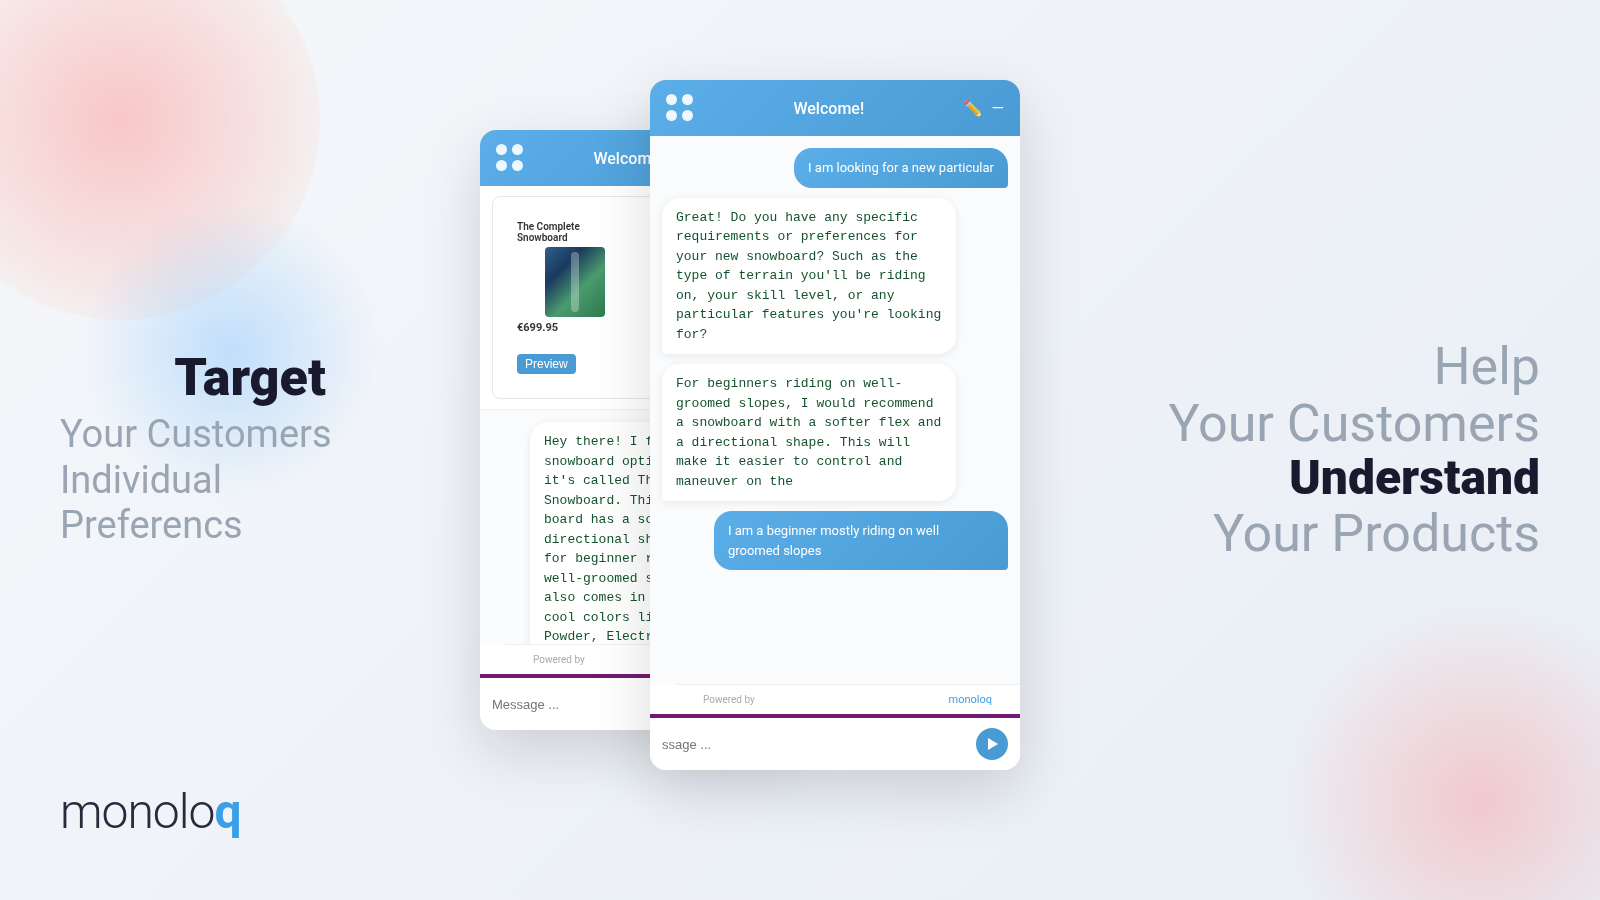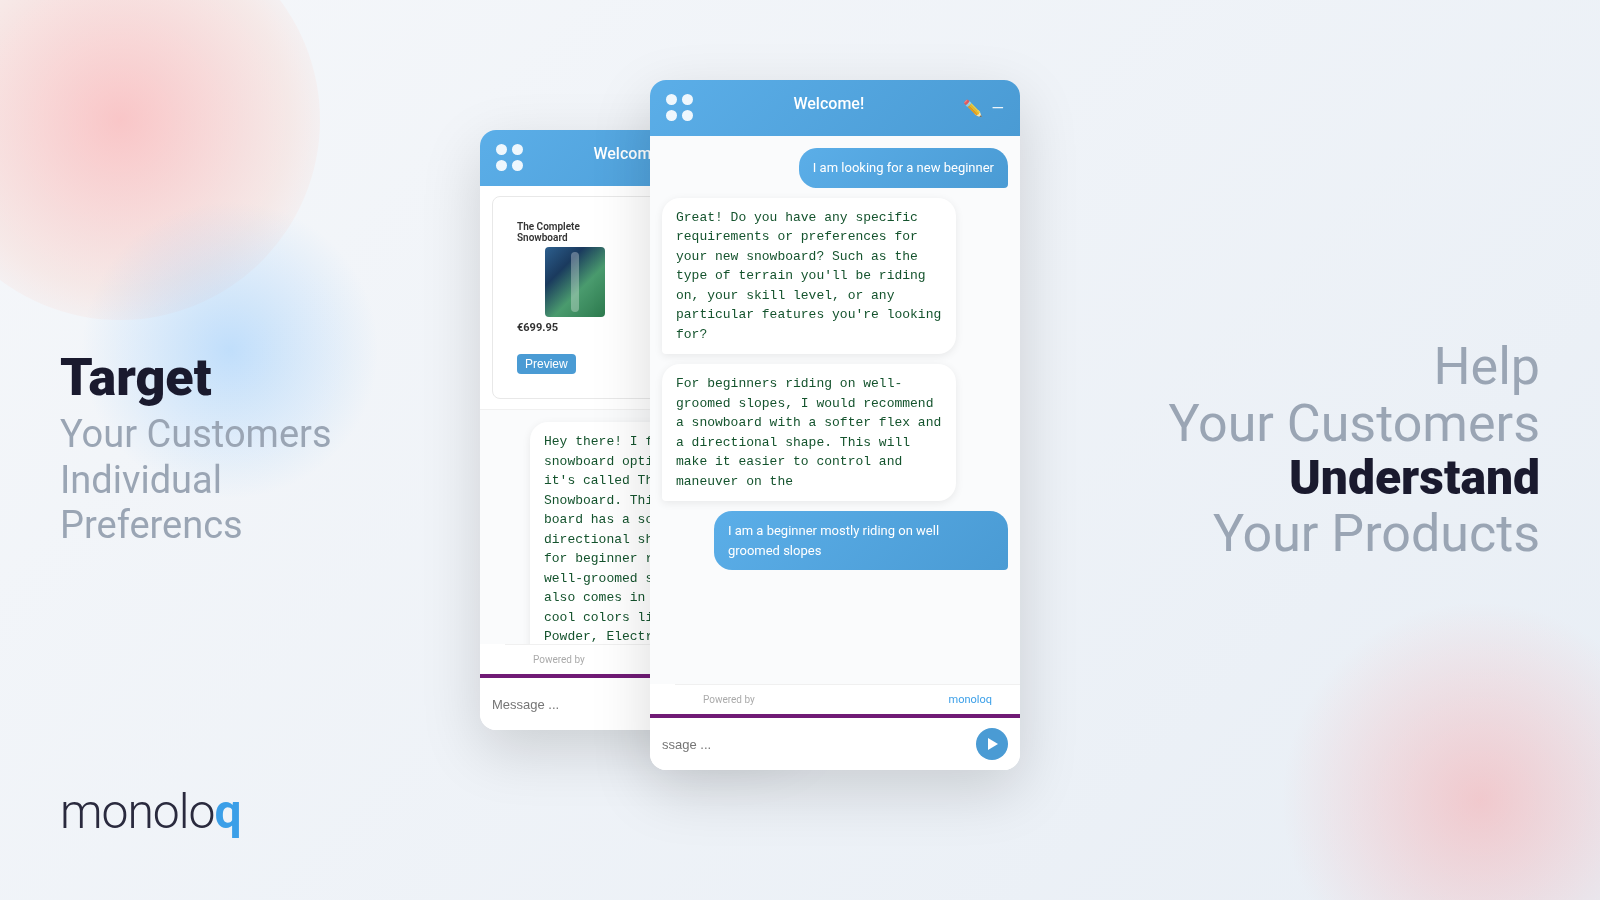--- a/index.html
+++ b/index.html
@@ -63,20 +63,21 @@
       transform: translateY(-50%);
       width: 380px;
     }
 
     .left-text .target-label {
       font-size: 52px;
       font-weight: 900;
       color: #1a1a2e;
       line-height: 1;
       margin-bottom: 8px;
+      text-align: center;
     }
 
     .left-text .subtitle {
       font-size: 38px;
       font-weight: 400;
       color: #9aa5b4;
       line-height: 1.2;
     }
 
     
@@ -162,20 +163,21 @@
       width: 370px;
       height: 690px;
       z-index: 2;
     }
 
     
     .chat-header {
       background: linear-gradient(135deg, #5baee8 0%, #4a9bd4 100%);
       padding: 14px 16px;
       display: flex;
+      align-items: center;
       gap: 10px;
       flex-shrink: 0;
     }
 
     .chat-header-logo {
       display: grid;
       grid-template-columns: 1fr 1fr;
       gap: 3px;
       width: 28px;
       height: 28px;
@@ -488,21 +490,21 @@
         </div>
         <div class="chat-header-title">Welcome!</div>
         <div class="chat-header-icons">
           <span class="chat-header-icon">✏️</span>
           <span class="chat-header-icon">—</span>
         </div>
       </div>
 
       <div class="chat-messages">
 
-        <div class="msg msg-user">I am looking for a new beginner</div>
+        <div class="msg msg-user">I am looking for a new particular</div>
 
         <div class="msg msg-bot">Great! Do you have any specific requirements or preferences for your new snowboard? Such as the type of terrain you'll be riding on, your skill level, or any particular features you're looking for?</div>
 
         <div class="msg msg-bot">For beginners riding on well-groomed slopes, I would recommend a snowboard with a softer flex and a directional shape. This will make it easier to control and maneuver on the</div>
 
         <div class="msg msg-user">I am a beginner mostly riding on well groomed slopes</div>
       </div>
 
       <div class="powered-by">
         <span>Powered by</span>

